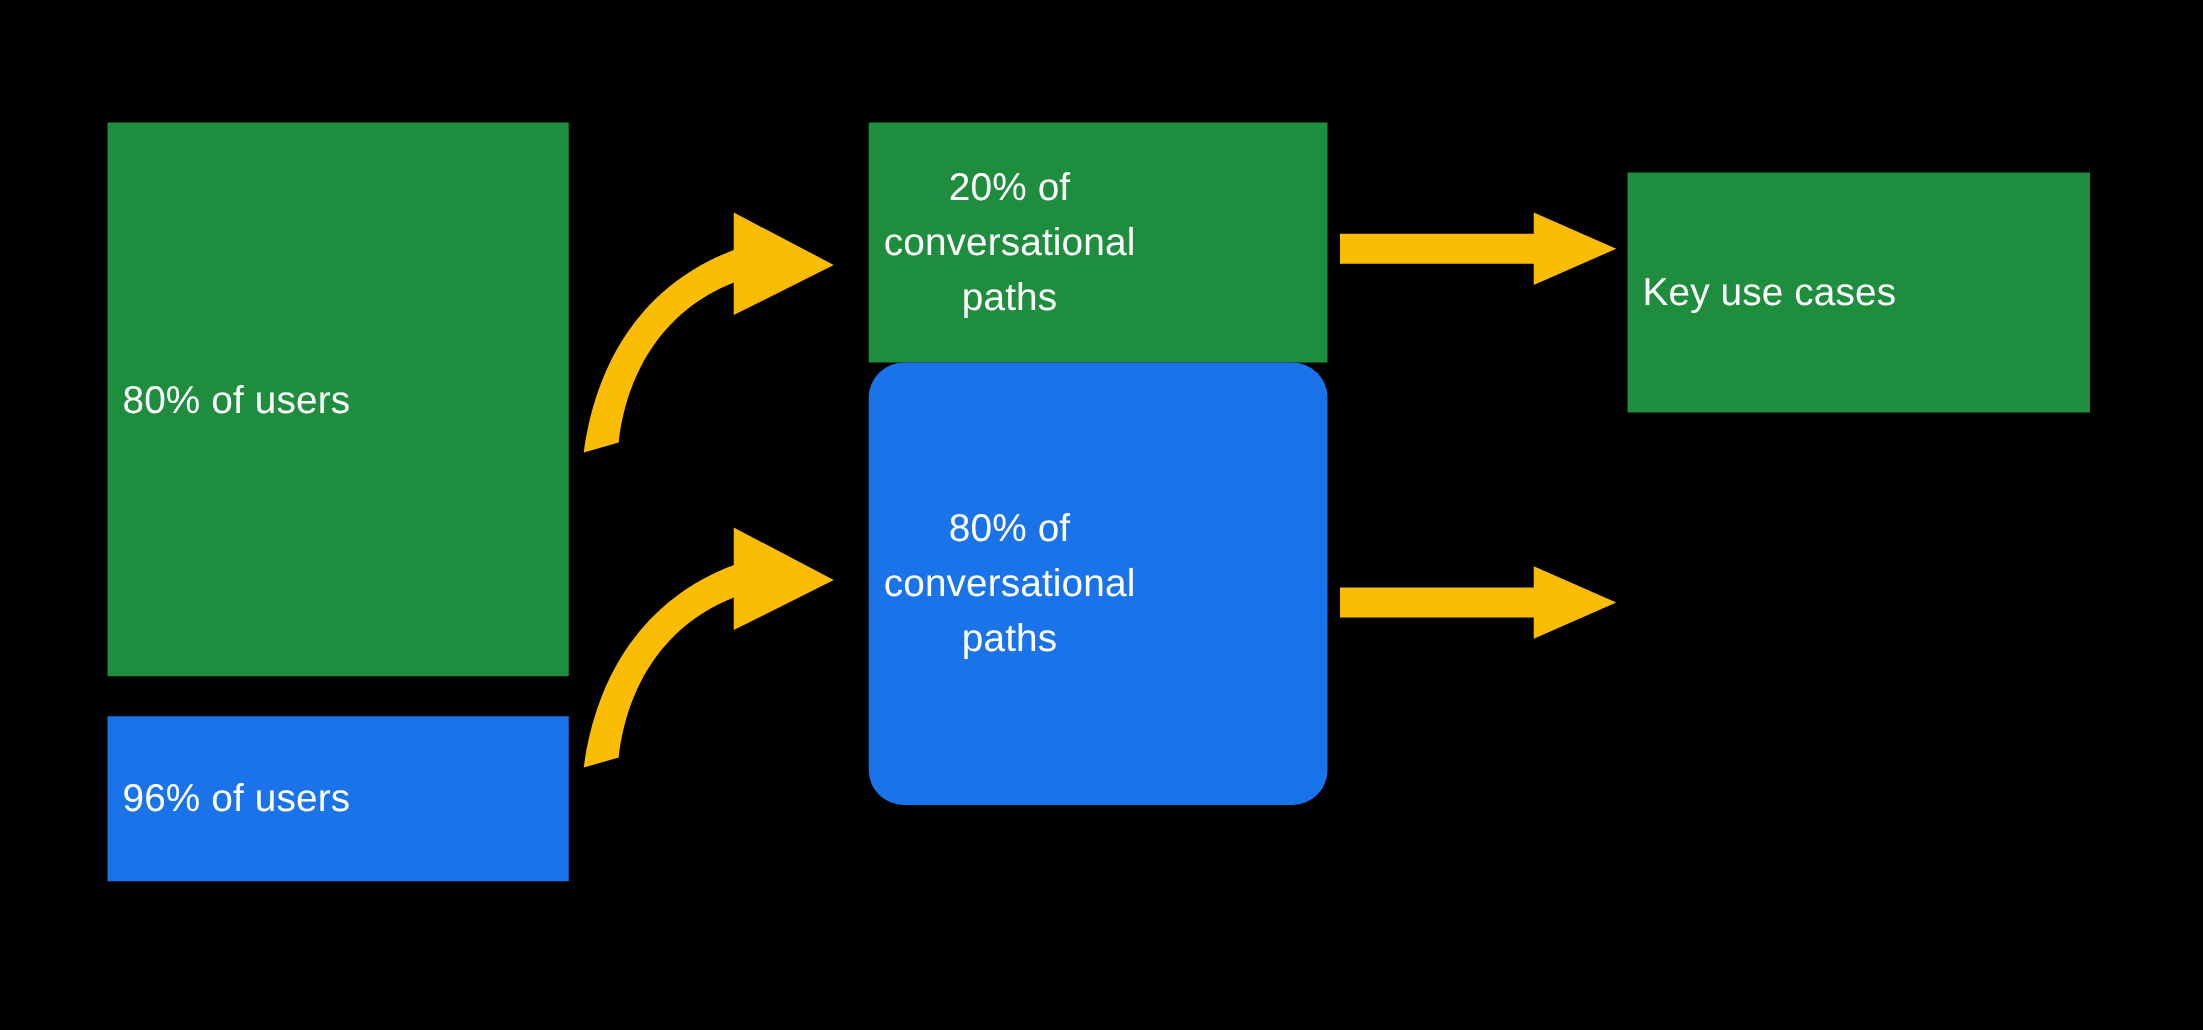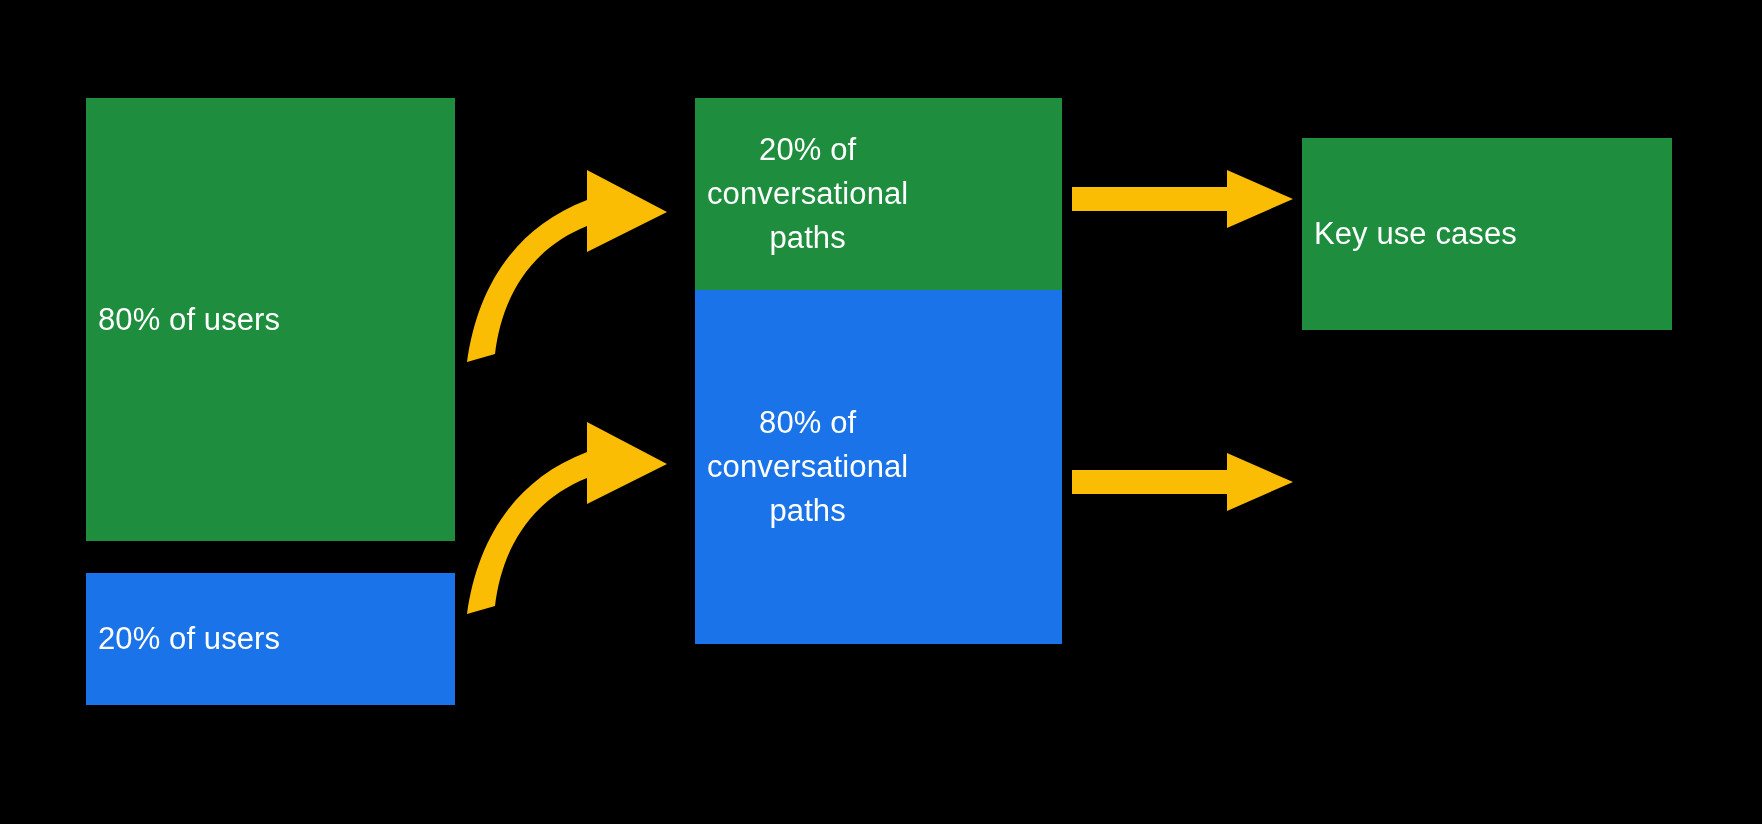--- a/index.html
+++ b/index.html
@@ -47,21 +47,21 @@
   .seg-label { display: block; white-space: pre-line; }
 
   
   #col-users        { left: 86px;   top: 98px;  width: 369px; height: 607px; gap: 32px; }
   #col-users .s1    { height: 468px; }
   #col-users .s2    { height: 139px; }
 
   
   #col-paths        { left: 695px;  top: 98px;  width: 367px; height: 606px; }
   #col-paths .s1    { height: 192px; }
-  #col-paths .s2    { height: 354px; }
+  #col-paths .s2    { height: 354px; border-radius: 28px; }
 
   
   #col-cases        { left: 1302px; top: 98px;  width: 370px; height: 606px; margin-top: 40px; }
   #col-cases .s1    { height: 192px; }
   #col-cases .s2    { height: 414px; }
 
   
   .arrow-svg {
     position: absolute;
     display: block;
@@ -74,21 +74,21 @@
 </head>
 <body>
 
 <div id="stage">
 
   <div class="column" id="col-users">
     <div class="segment green s1">
       <span class="seg-label">80% of users</span>
     </div>
     <div class="segment blue s2">
-      <span class="seg-label">20% of users</span>
+      <span class="seg-label">96% of users</span>
     </div>
   </div>
 
   <div class="column" id="col-paths">
     <div class="segment green s1">
       <span class="seg-label">20% of
 conversational
 paths</span>
     </div>
     <div class="segment blue s2">

